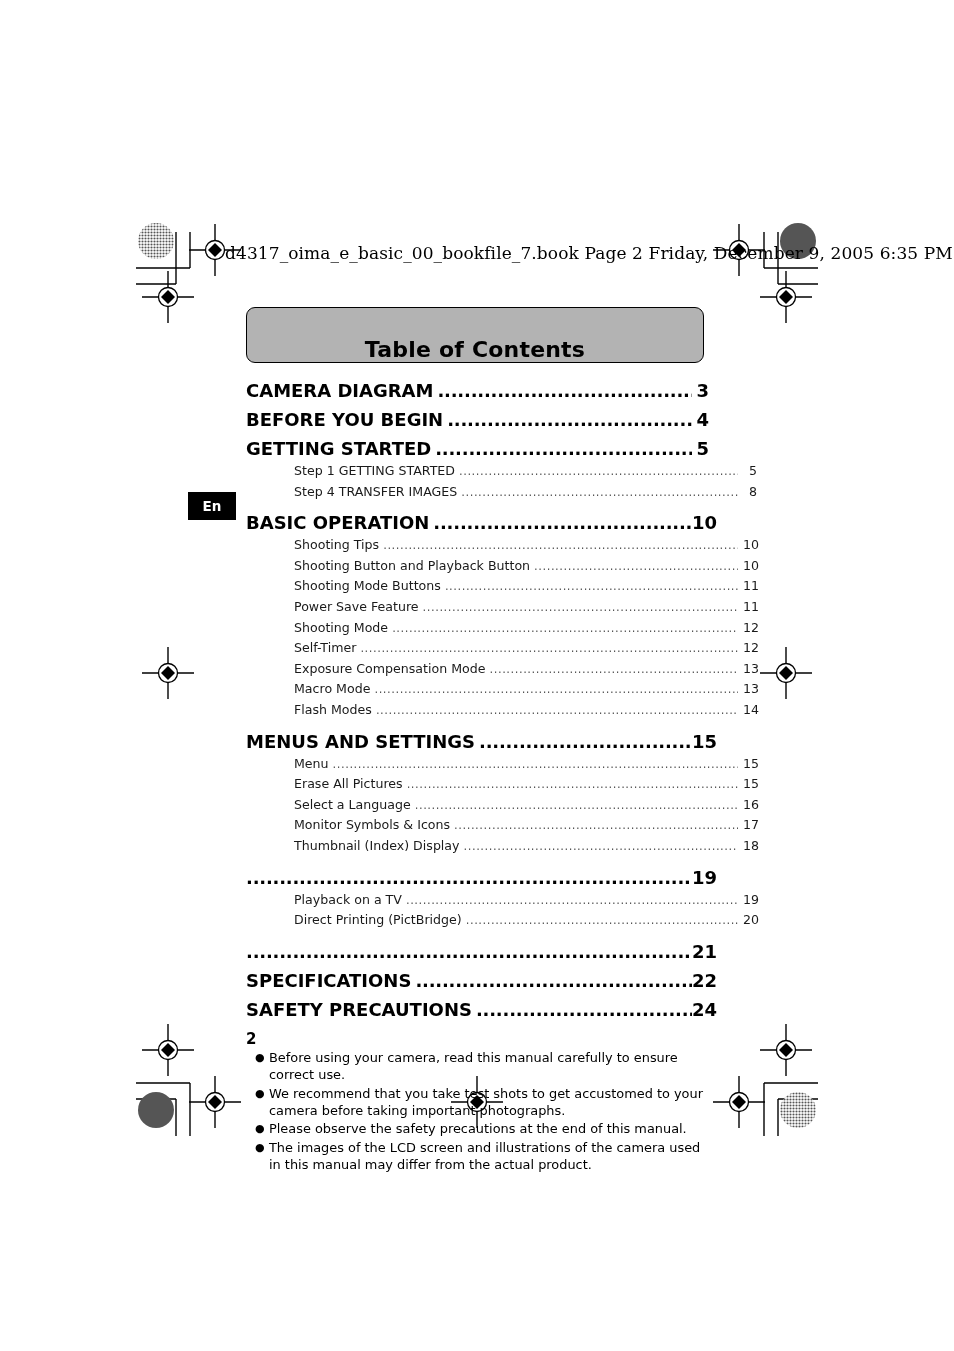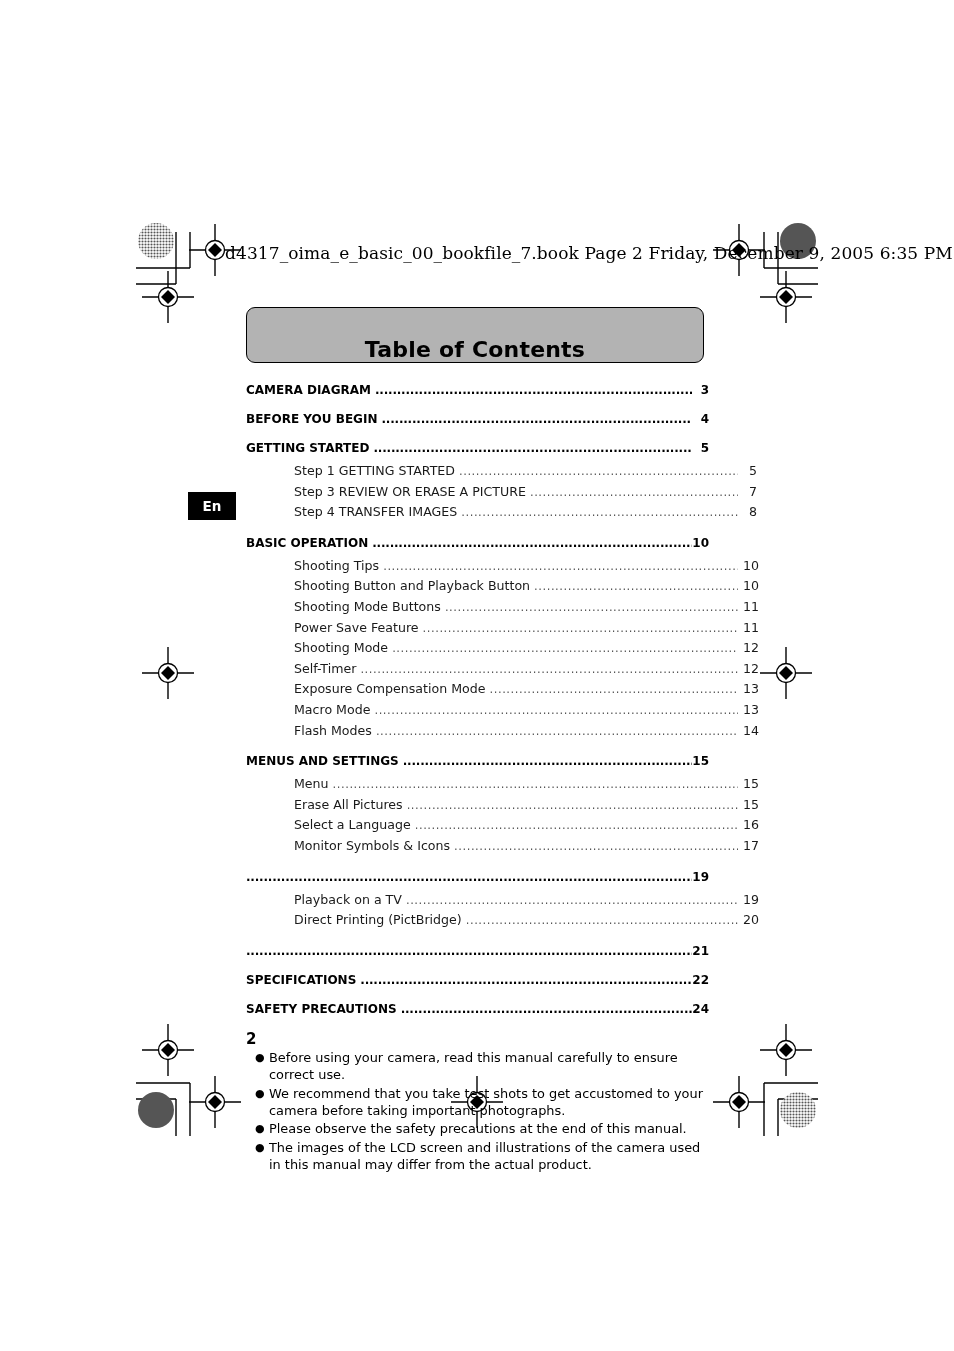--- a/index.html
+++ b/index.html
@@ -90,21 +90,21 @@
   .toc-row .lead {
     flex: 1 1 auto;
     overflow: hidden;
     white-space: nowrap;
     min-width: 6px;
   }
   .toc-row .pg { white-space: nowrap; text-align: right; }
 
   
   .toc-main {
-    font-size: 12px;
+    font-size: 18px;
     font-weight: bold;
     line-height: 25px;
     margin-top: 4px;
     align-items: center;
   }
   .toc-main .lbl { padding-right: 4px; }
   .toc-main .lead::before {
     content: "................................................................"
              "................................................................"
              "................................................................";
@@ -256,25 +256,20 @@
         <span class="lbl">GETTING STARTED</span>
         <span class="lead"></span>
         <span class="pg">5</span>
       </div>
       <div class="toc-row toc-sub">
         <span class="lbl">Step 1 GETTING STARTED</span>
         <span class="lead"></span>
         <span class="pg">5</span>
       </div>
       <div class="toc-row toc-sub">
-        <span class="lbl">Step 3 REVIEW OR ERASE A PICTURE</span>
-        <span class="lead"></span>
-        <span class="pg">7</span>
-      </div>
-      <div class="toc-row toc-sub">
         <span class="lbl">Step 4 TRANSFER IMAGES</span>
         <span class="lead"></span>
         <span class="pg">8</span>
       </div>
       <div class="group-gap"></div>
       <div class="toc-row toc-main">
         <span class="lbl">BASIC OPERATION</span>
         <span class="lead"></span>
         <span class="pg">10</span>
       </div>
@@ -341,20 +336,25 @@
       </div>
       <div class="toc-row toc-sub">
         <span class="lbl">Select a Language</span>
         <span class="lead"></span>
         <span class="pg">16</span>
       </div>
       <div class="toc-row toc-sub">
         <span class="lbl">Monitor Symbols &amp; Icons</span>
         <span class="lead"></span>
         <span class="pg">17</span>
+      </div>
+      <div class="toc-row toc-sub">
+        <span class="lbl">Thumbnail (Index) Display</span>
+        <span class="lead"></span>
+        <span class="pg">18</span>
       </div>
       <div class="group-gap"></div>
       <div class="toc-row toc-main">
         <span class="lead"></span>
         <span class="pg">19</span>
       </div>
       <div class="toc-row toc-sub">
         <span class="lbl">Playback on a TV</span>
         <span class="lead"></span>
         <span class="pg">19</span>

